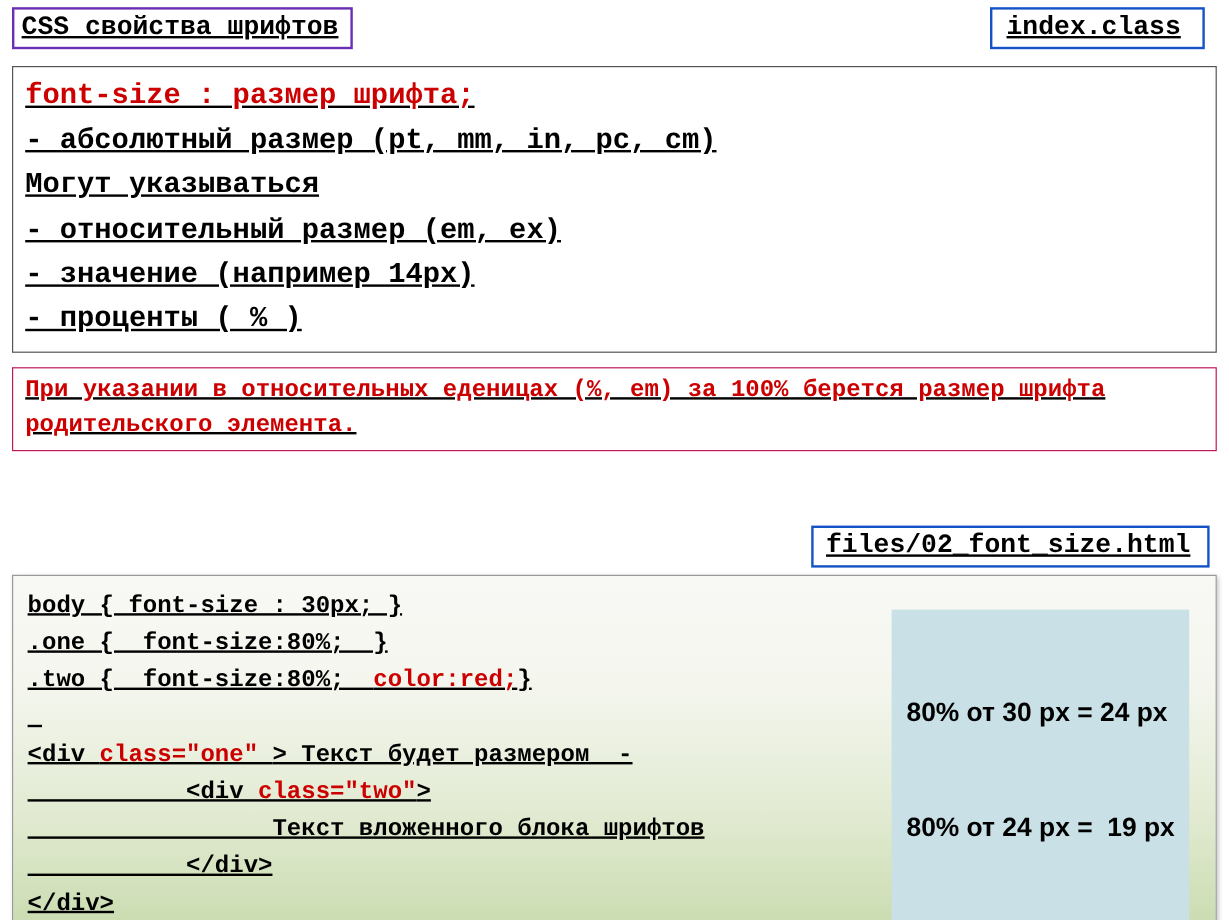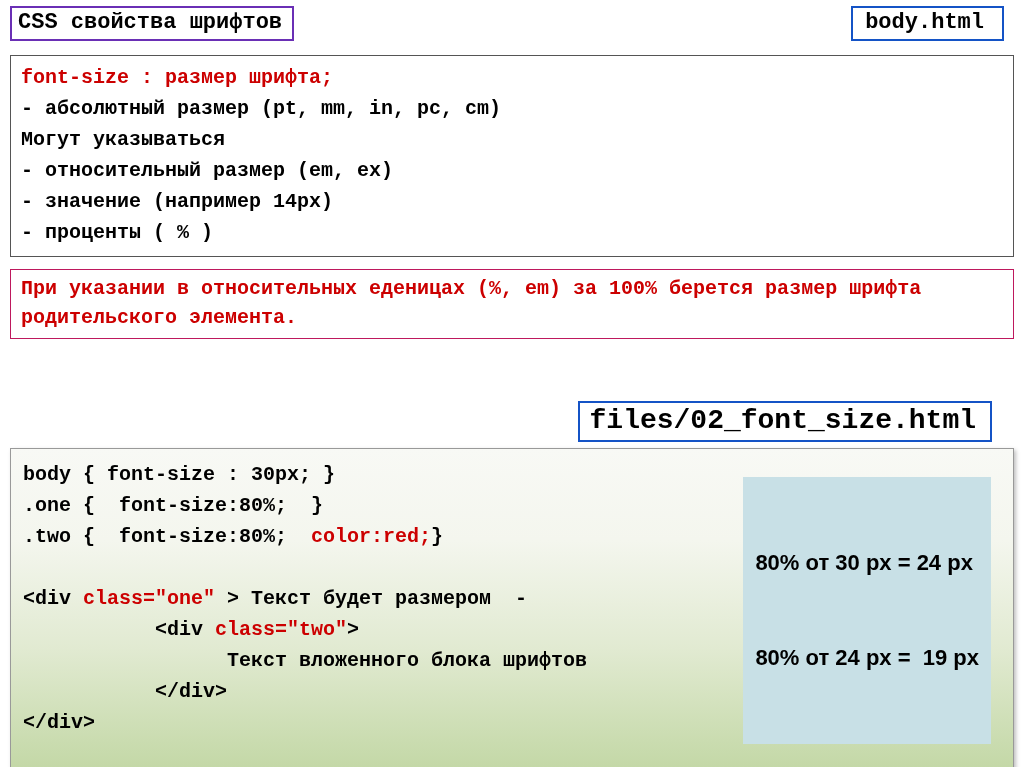--- a/index.html
+++ b/index.html
@@ -11,20 +11,21 @@
     font-family: "Courier New", Courier, monospace;
     font-size: 20px;
     color: #000;
   }
   .page {
     position: relative;
     width: 1024px;
     height: 767px;
     padding: 6px 10px 2px 10px;
     box-sizing: border-box;
+    text-decoration: underline;
   }
   .top-row {
     display: flex;
     justify-content: space-between;
     align-items: flex-start;
   }
   .title-box {
     border: 2px solid #6a2fb5;
     padding: 2px 10px 4px 6px;
     font-weight: bold;
@@ -37,21 +38,21 @@
     font-weight: bold;
     font-size: 22px;
     color: #000;
     margin-right: 10px;
   }
   .syntax-box {
     margin-top: 14px;
     border: 1px solid #555;
     padding: 6px 10px 8px 10px;
     font-family: "Courier New", Courier, monospace;
-    font-size: 20px;
+    font-size: 24px;
     line-height: 1.55;
     font-weight: bold;
   }
   .syntax-box .prop {
     color: #cc0000;
     font-weight: bold;
   }
   .note-box {
     margin-top: 12px;
     border: 1px solid #be185d;
@@ -63,22 +64,22 @@
   }
   .file2-row {
     margin-top: 62px;
     display: flex;
     justify-content: flex-end;
   }
   .file2-box {
     border: 2px solid #1453c6;
     padding: 2px 14px 4px 10px;
     font-weight: bold;
-    font-size: 28px;
-    margin-right: 22px;
+    font-size: 22px;
+    margin-right: 6px;
   }
   .code-block {
     margin-top: 6px;
     border: 1px solid #999;
     box-shadow: 2px 2px 4px rgba(0,0,0,0.25);
     padding: 10px 12px 14px 12px;
     font-family: "Courier New", Courier, monospace;
     font-size: 20px;
     font-weight: bold;
     line-height: 1.55;
@@ -101,21 +102,21 @@
     margin-left: 17px;
   }
 </style>
 </head>
 <body>
 
 <div class="page">
 
   <div class="top-row">
     <div class="title-box">CSS свойства шрифтов</div>
-    <div class="filename-box">body.html</div>
+    <div class="filename-box">index.class</div>
   </div>
 
   <div class="syntax-box">
     <div class="prop">font-size : размер  шрифта;</div>
     <div> -   абсолютный размер (pt, mm, in, pc, cm)</div>
     <div> Могут указываться</div>
     <div> -   относительный размер  (em, ex)</div>
     <div> -   значение (например  14px)</div>
     <div> -   проценты ( % )</div>
   </div>

